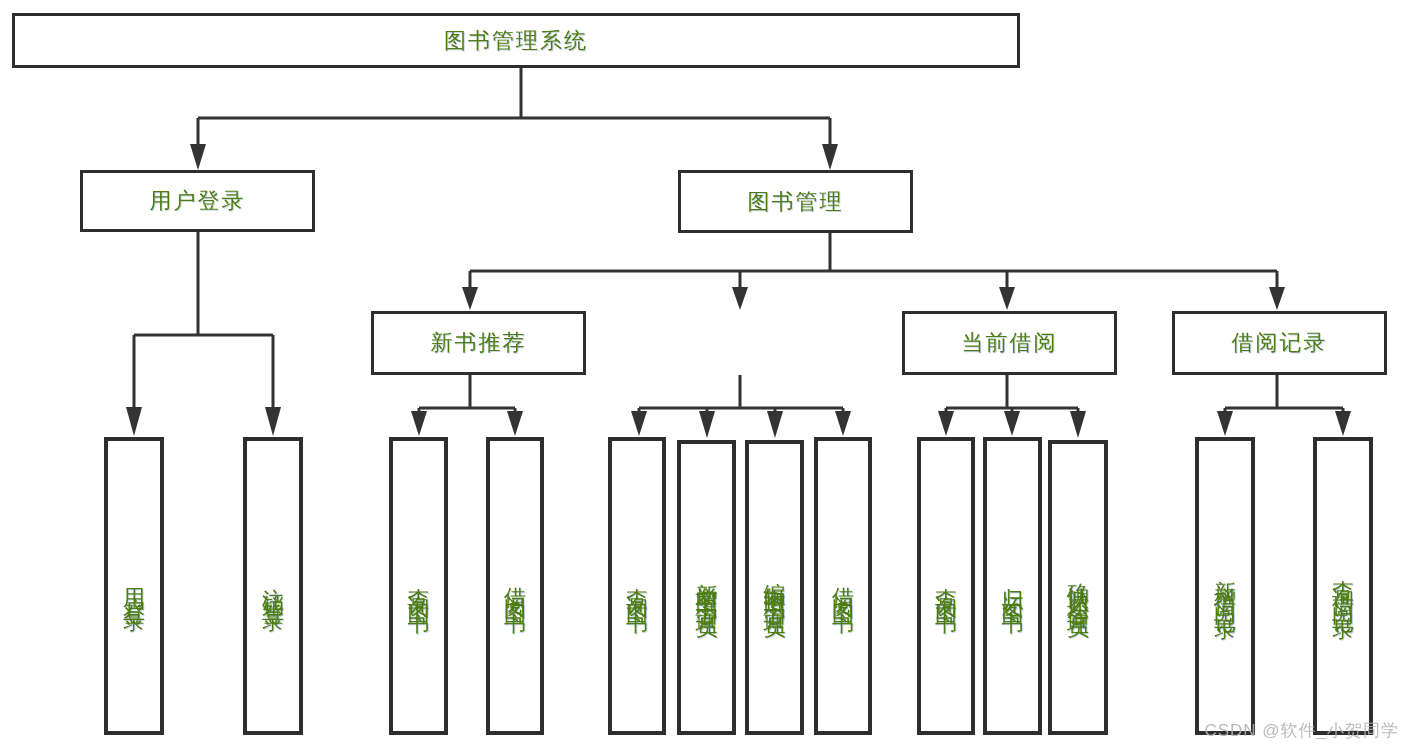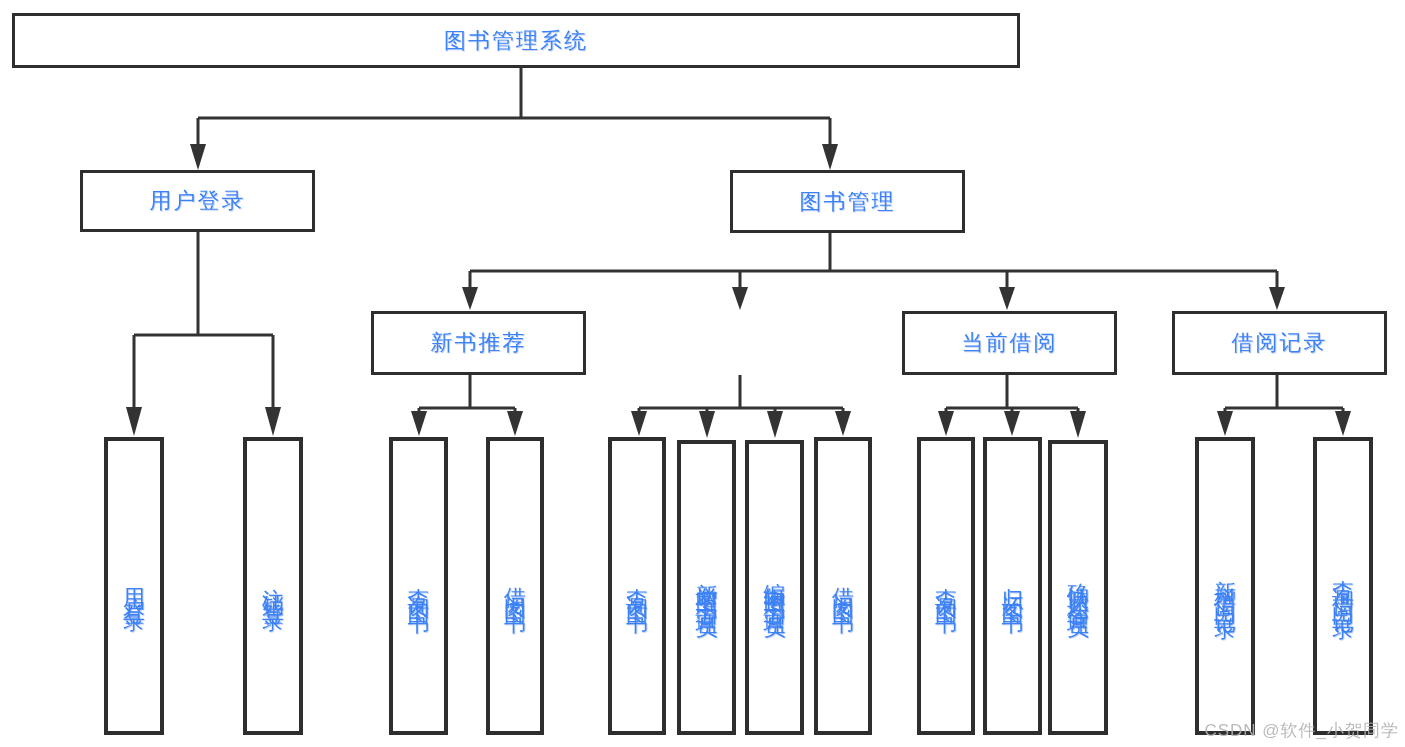--- a/index.html
+++ b/index.html
@@ -18,21 +18,21 @@
     width: 1405px; height: 747px;
     pointer-events: none;
   }
   .node {
     position: absolute;
     background: #ffffff;
     border: 3px solid #2e2e2e;
     display: flex;
     align-items: center;
     justify-content: center;
-    color: #3b82f6;
+    color: #4d7c0f;
   }
   .node span {
     text-shadow: 1px 1px 0 rgba(125,155,225,0.40);
     white-space: nowrap;
   }
   .node.h span {
     font-size: 22px;
     letter-spacing: 2px;
   }
   .node.v {
@@ -94,21 +94,21 @@
     </g>
   </svg>
 
   <div class="node h" style="left:12px; top:13px; width:1008px; height:55px;">
     <span>图书管理系统</span>
   </div>
 
   <div class="node h" style="left:80px; top:170px; width:235px; height:62px;">
     <span>用户登录</span>
   </div>
-  <div class="node h" style="left:730px; top:170px; width:235px; height:63px;">
+  <div class="node h" style="left:678px; top:170px; width:235px; height:63px;">
     <span>图书管理</span>
   </div>
 
   <div class="node h" style="left:363px; top:311px; width:215px; height:64px;margin-left:8px;">
     <span>新书推荐</span>
   </div>
   <div class="node h" style="left:902px; top:311px; width:215px; height:64px;">
     <span>当前借阅</span>
   </div>
   <div class="node h" style="left:1172px; top:311px; width:215px; height:64px;">

